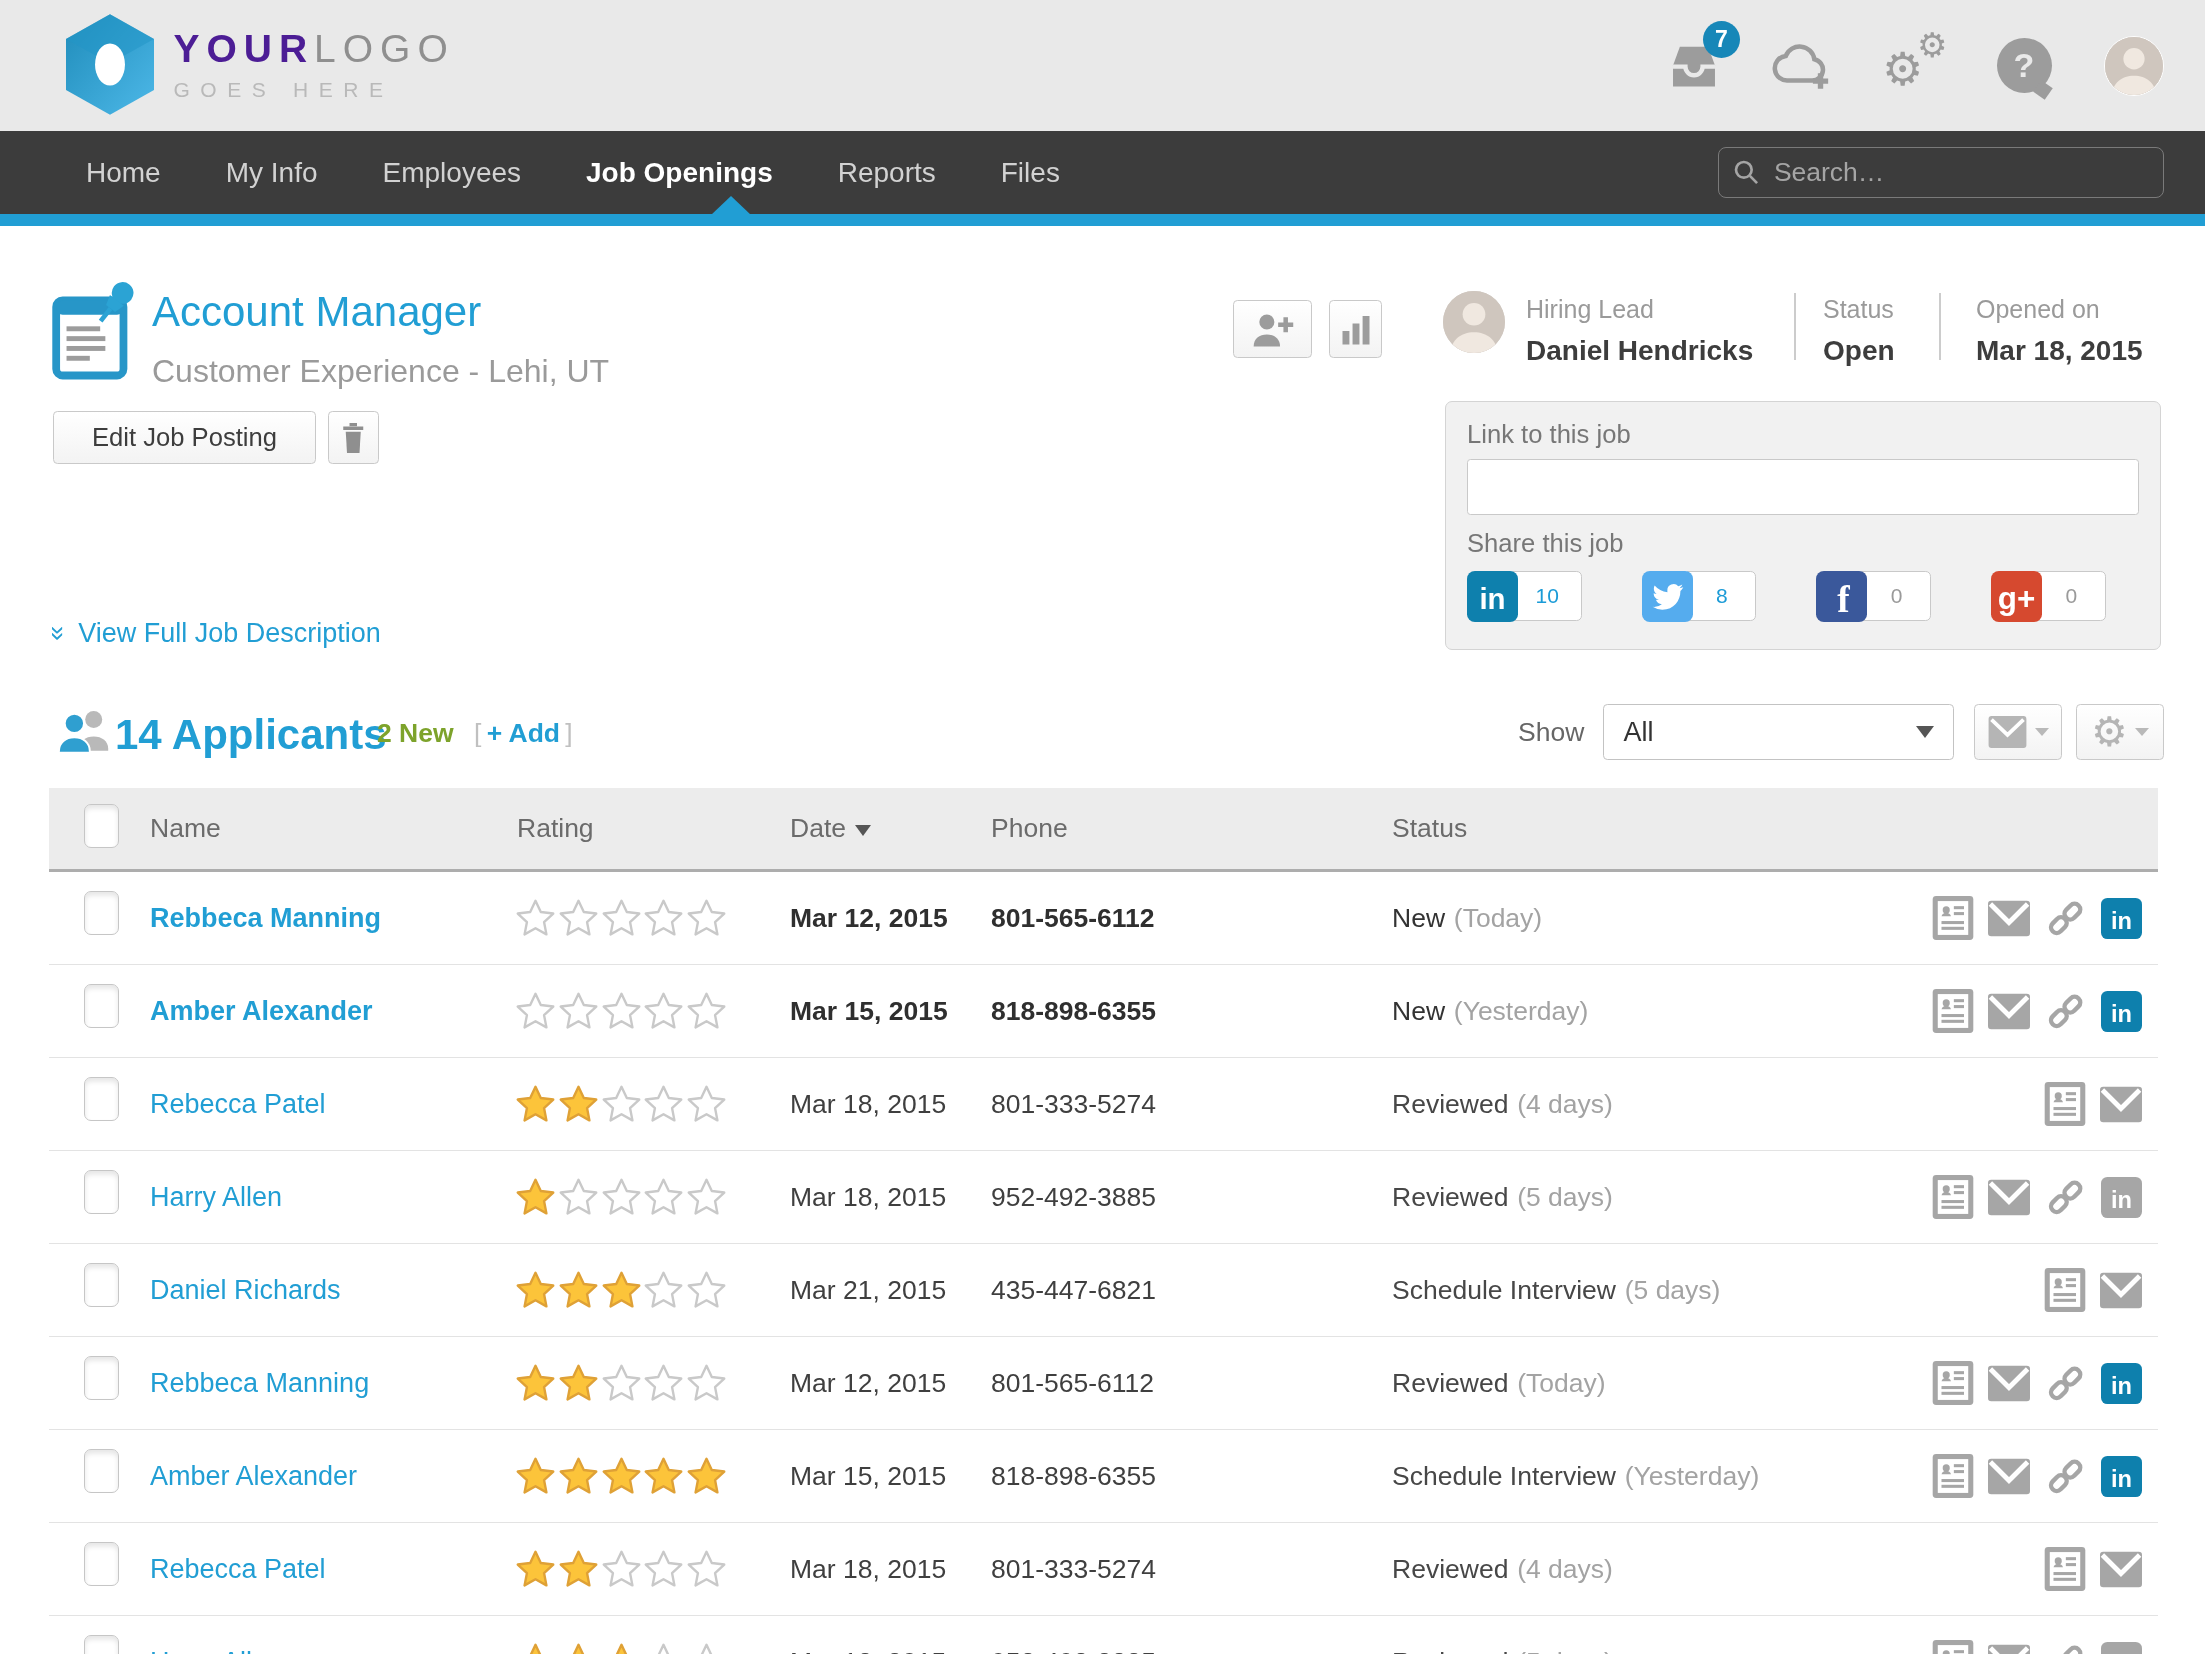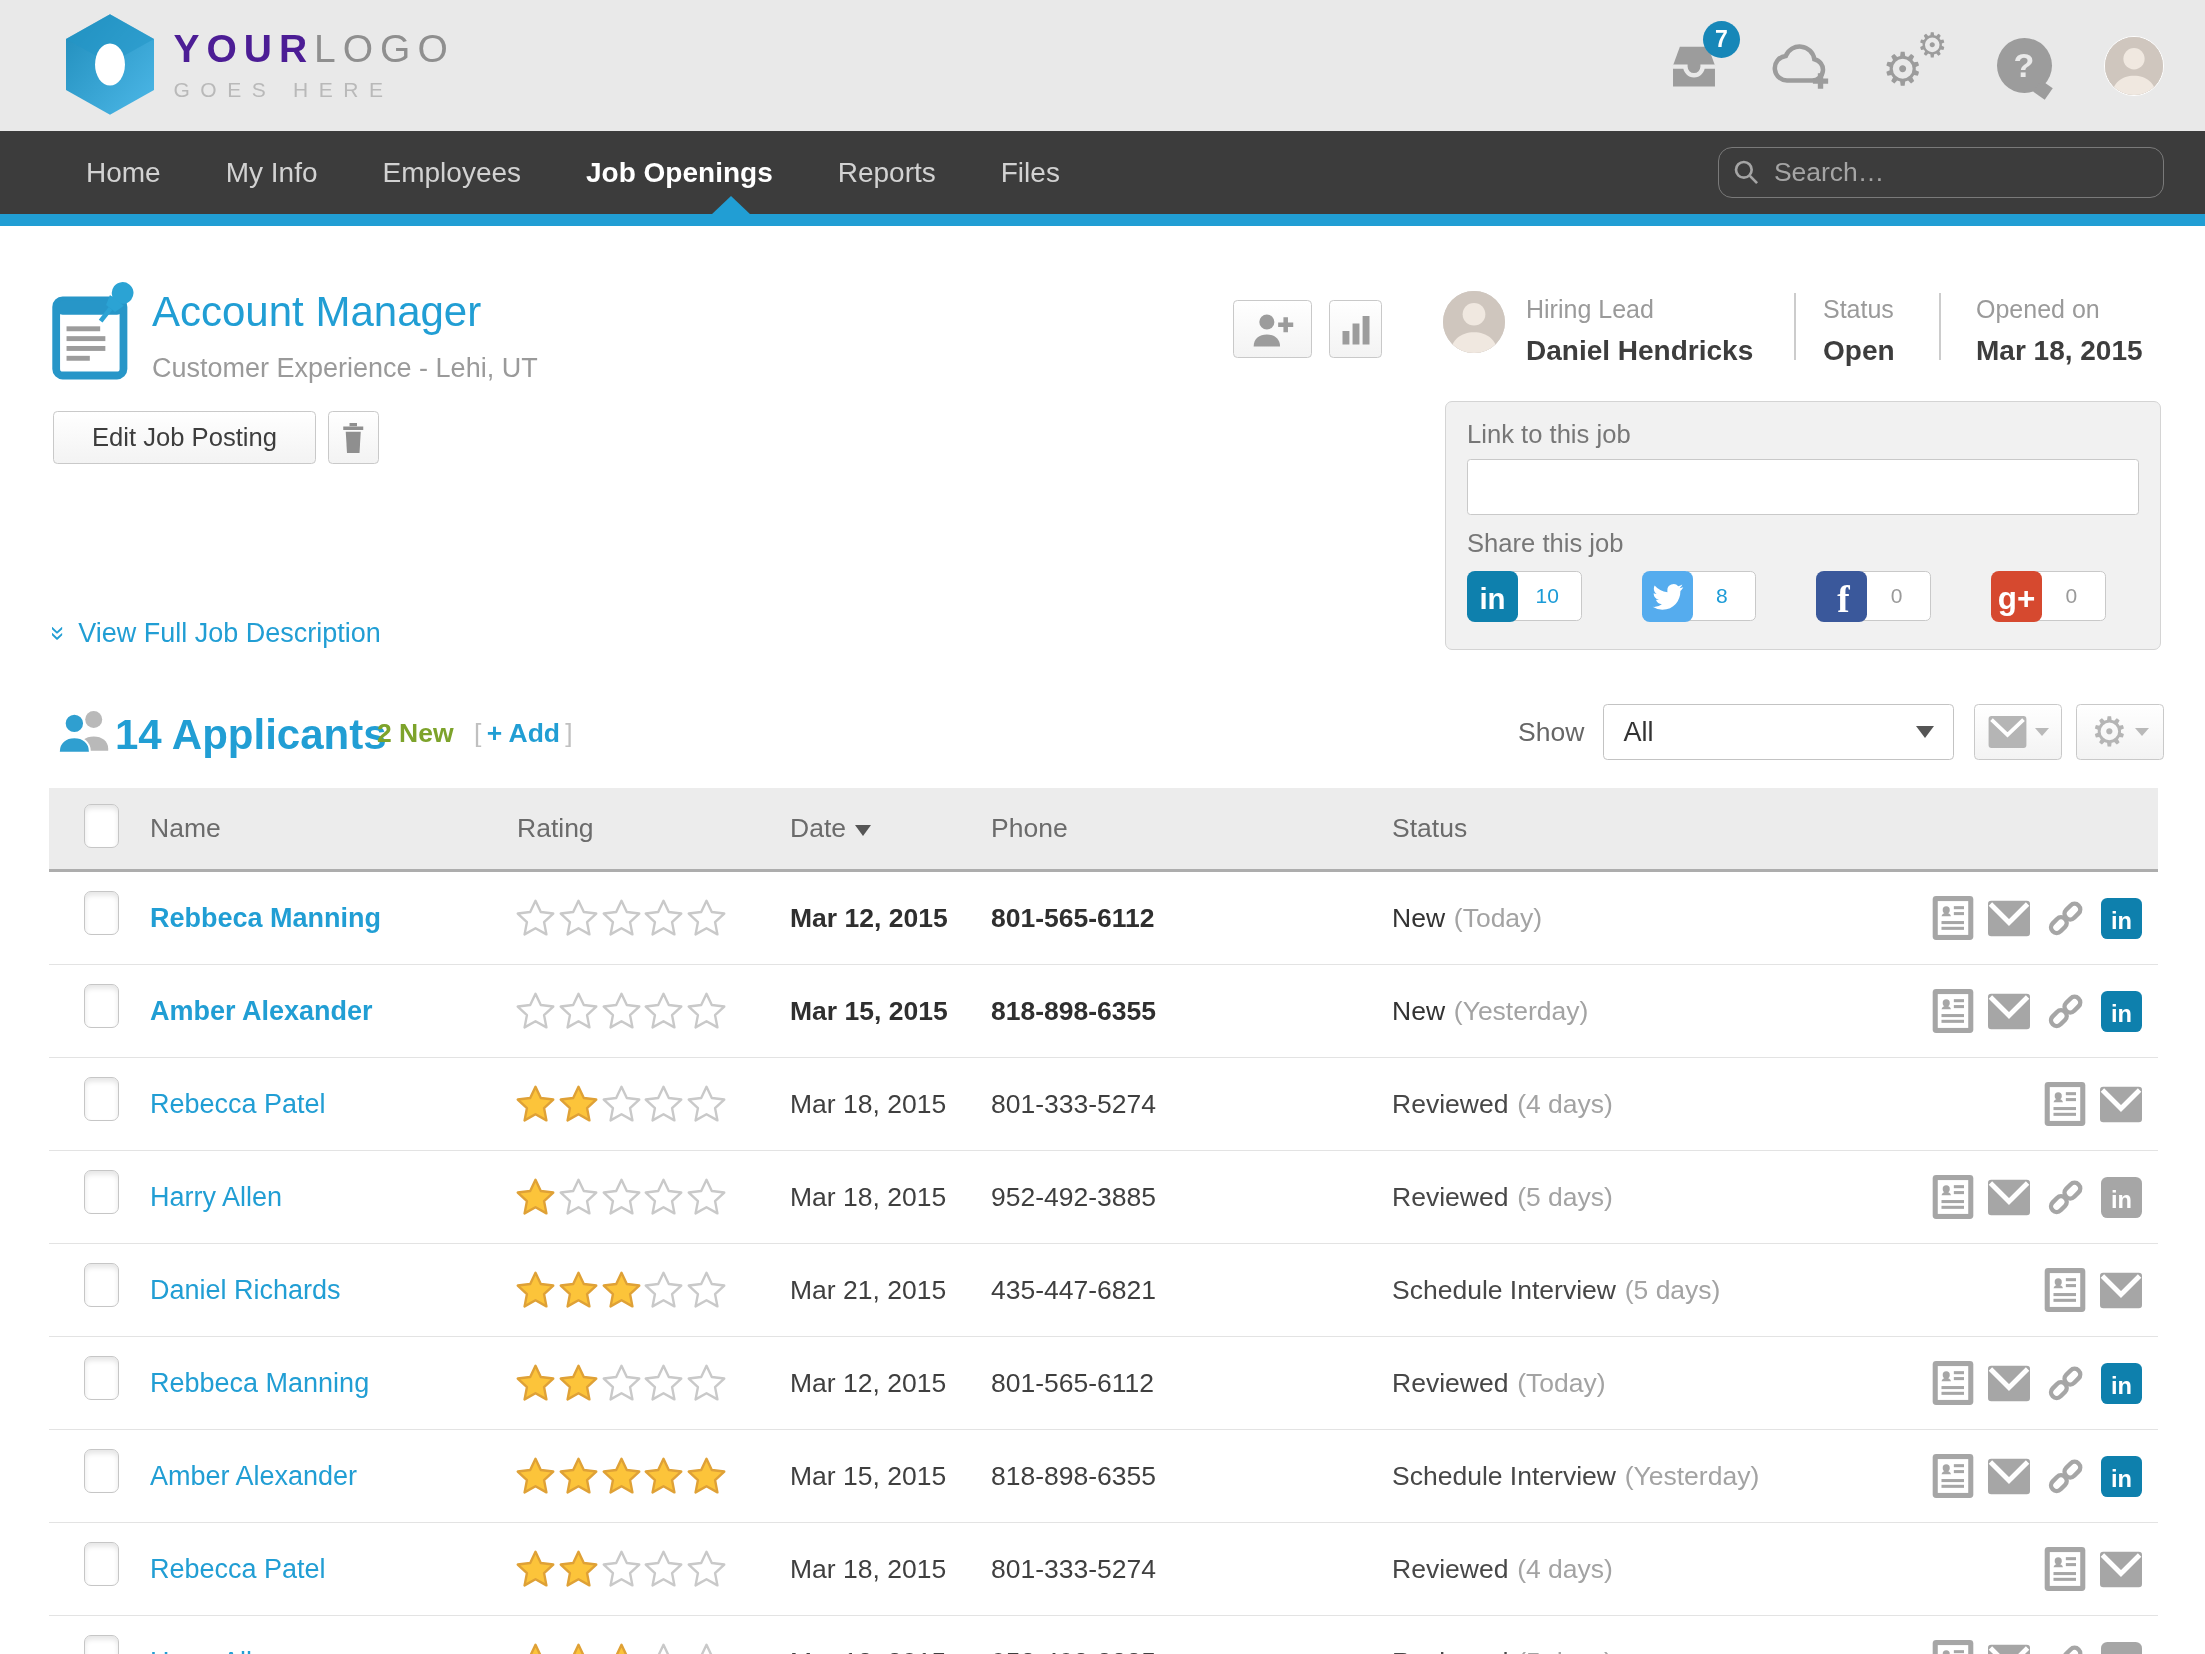--- a/index.html
+++ b/index.html
@@ -27,33 +27,33 @@
                display:flex;align-items:center;justify-content:center;color:#e9e9e9;font-size:34px;font-weight:bold;}
   .help-tail{position:absolute;bottom:-3.5px;right:1.8px;width:14px;height:14px;background:#9c9c9c;transform:rotate(35deg);}
   .avatar{width:58px;height:58px;border-radius:50%;overflow:hidden;background:#d5cfc9;border:1.8px solid #fff;}
 
   
   .navbar{position:absolute;top:131px;left:0;width:100%;height:84px;background:#3c3c3c;}
   .nav-items{position:absolute;left:86px;top:0;height:84px;display:flex;gap:65px;align-items:center;}
   .nav-item{font-size:28px;color:#d2d2d2;cursor:pointer;white-space:nowrap;}
   .nav-item.active{color:#fff;font-weight:bold;}
   .nav-search{position:absolute;right:42px;top:16px;width:446px;height:51px;border:1.8px solid #7a7a7a;
-              border-radius:14px;display:flex;align-items:center;padding:0 14px;box-sizing:border-box;}
+              border-radius:8px;display:flex;align-items:center;padding:0 14px;box-sizing:border-box;}
   .nav-search input{flex:1;margin-left:12.4px;background:transparent;border:none;outline:none;
                     font-size:26.5px;color:#ddd;font-family:inherit;}
   .nav-search input::placeholder{color:#a5a5a5;}
   .bluebar{position:absolute;top:214px;left:0;width:100%;height:12.4px;background:var(--accent,#219ed4);}
   .nav-arrow{position:absolute;left:711px;top:-18.5px;width:0;height:0;
              border-left:20px solid transparent;border-right:20px solid transparent;
              border-bottom:19.4px solid var(--accent,#219ed4);}
 
   
   .job-icon{position:absolute;left:51px;top:281px;width:88px;height:101px;}
   .job-title{position:absolute;left:152px;top:288px;font-size:42px;color:var(--accent,#219ed4);}
-  .job-subtitle{position:absolute;left:152px;top:353px;font-size:27px;color:#9a9a9a;}
+  .job-subtitle{position:absolute;left:152px;top:353px;font-size:32px;color:#9a9a9a;}
   .btn{background:linear-gradient(#ffffff,#f3f3f3);border:1.8px solid #c9c9c9;border-radius:4.4px;
        cursor:pointer;display:flex;align-items:center;justify-content:center;box-sizing:border-box;}
   .edit-btn{position:absolute;left:53px;top:411px;width:263px;height:53px;font-size:25.6px;color:#3d3d3d;font-family:inherit;}
   .trash-btn{position:absolute;left:328px;top:411px;width:51px;height:53px;}
   .addperson-btn{position:absolute;left:1233px;top:300px;width:79px;height:58px;}
   .chart-btn{position:absolute;left:1329px;top:300px;width:53px;height:58px;}
   .lead-avatar{position:absolute;left:1443px;top:291px;width:62px;height:62px;border-radius:50%;overflow:hidden;background:#d5cfc9;}
   .meta-label{font-size:25px;color:#9a9a9a;}
   .meta-value{font-size:28px;color:#3d3d3d;font-weight:bold;margin-top:11px;}
   .meta-block{position:absolute;top:295px;}

